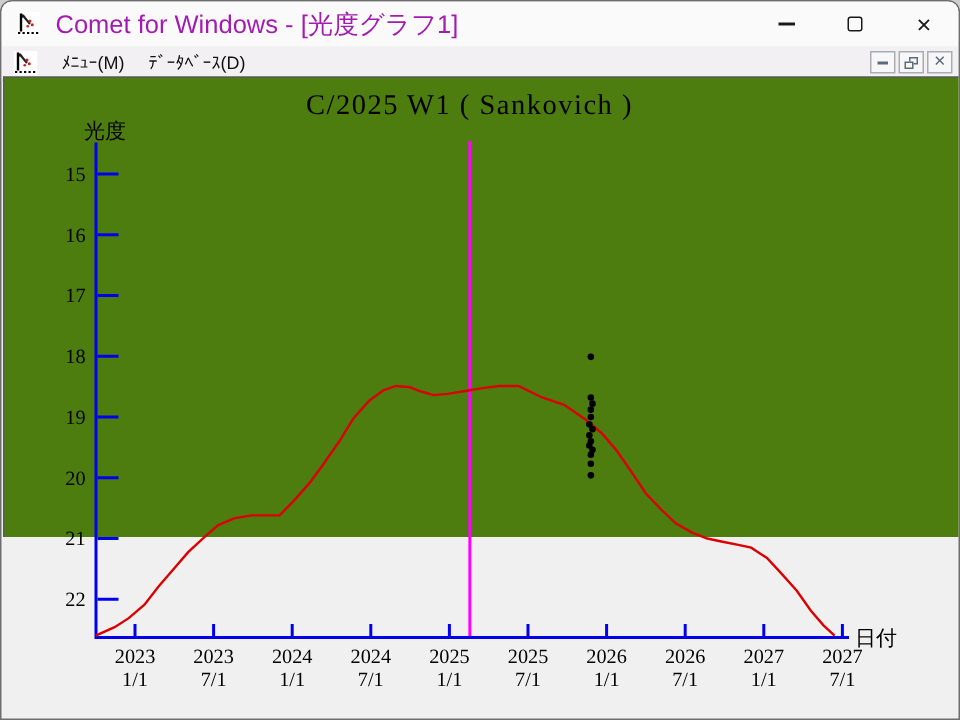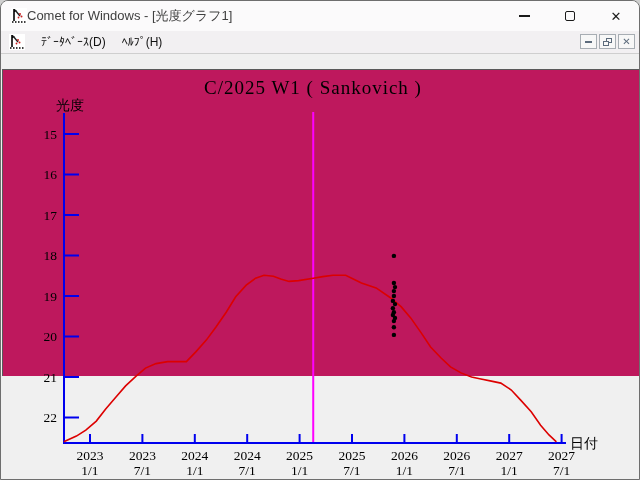--- a/index.html
+++ b/index.html
@@ -9,21 +9,21 @@
     background:#f0f0f0;border:1px solid #6e6e6e;
     border-radius:8px 8px 0 0;overflow:hidden;
     font-family:"Liberation Sans",sans-serif;
   }
   
   .titlebar{
     position:absolute;left:0;top:0;width:100%;height:30px;
     background:#fbfafb;display:flex;align-items:center;
   }
   .app-icon{width:16px;height:16px;margin-left:10px;flex:0 0 auto;}
-  .title-text{font-size:13px;color:#404040;white-space:nowrap;}
+  .title-text{margin-left:10px;font-size:17px;color:#a21caf;white-space:nowrap;}
   .caption-controls{position:absolute;right:0;top:0;height:30px;display:flex;}
   .cap-btn{width:46px;height:30px;display:flex;align-items:center;justify-content:center;color:#1a1a1a;}
   .min-bar{width:11px;height:1.5px;background:#1a1a1a;}
   .max-box{width:10px;height:10px;border:1.2px solid #1a1a1a;border-radius:2px;}
   .close-glyph{font-size:13px;line-height:1;color:#1a1a1a;}
   
   .menubar{
     position:absolute;left:0;top:30px;width:100%;height:23px;
     background:#f2f0f2;display:flex;align-items:center;
     border-bottom:1px solid #cfcfcf;font-size:12px;color:#111;
@@ -36,22 +36,22 @@
     width:17px;height:15px;background:#f7f7f7;border:1px solid #a7adb3;
     display:flex;align-items:center;justify-content:center;color:#5c6b7c;
     font-size:10px;line-height:1;
   }
   .mdi-min-bar{width:7px;height:2px;background:#5c6b7c;}
   .mdi-restore{position:relative;width:9px;height:8px;}
   .mdi-restore .b{position:absolute;right:0;top:0;width:6px;height:5px;border:1.4px solid #5c6b7c;}
   .mdi-restore .f{position:absolute;left:0;bottom:0;width:6px;height:5px;border:1.4px solid #5c6b7c;background:#f7f7f7;}
   
   .client{
-    position:absolute;left:1px;top:68px;width:638px;height:307px;
-    background:#be185d;
+    position:absolute;left:1px;top:50px;width:638px;height:307px;
+    background:#4d7c0f;
     border-top:1px solid #5a5a5a;border-left:1px solid #5a5a5a;
   }
   .client svg{display:block;}
   .chart-title{font-family:"Liberation Serif",serif;font-size:19px;letter-spacing:1px;fill:#000;}
   .axis-name{font-family:"Liberation Serif",serif;font-size:14px;fill:#000;}
   .ax-label{font-family:"Liberation Serif",serif;font-size:13.5px;fill:#000;}
 </style>
 </head>
 <body>
 
@@ -87,22 +87,22 @@
       <rect x="0" y="0" width="16" height="16" fill="#ffffff"></rect>
       <line x1="3" y1="1" x2="3" y2="13" stroke="#000" stroke-width="1.6"></line>
       <path d="M3 1 L6 3 L3 4 Z" fill="#000"></path>
       <line x1="4" y1="2" x2="9" y2="8" stroke="#202020" stroke-width="1.4"></line>
       <circle cx="9" cy="6" r="1" fill="#cc2222"></circle>
       <circle cx="10.5" cy="8.5" r="1" fill="#cc2222"></circle>
       <circle cx="7.5" cy="9.5" r="0.9" fill="#cc2222"></circle>
       <line x1="1" y1="14" x2="15" y2="14" stroke="#000" stroke-width="1.4" stroke-dasharray="1.5,1.5"></line>
     </svg>
     <div class="menu-items">
+      <span class="menu-item">ﾒﾆｭｰ(M)</span>
       <span class="menu-item">ﾃﾞｰﾀﾍﾞｰｽ(D)</span>
-      <span class="menu-item">ﾍﾙﾌﾟ(H)</span>
     </div>
     <div class="mdi-controls">
       <div class="mdi-btn">
         <span class="mdi-min-bar"></span>
       </div>
       <div class="mdi-btn">
         <span class="mdi-restore">
             <span class="b"></span>
             <span class="f"></span>
           </span>

